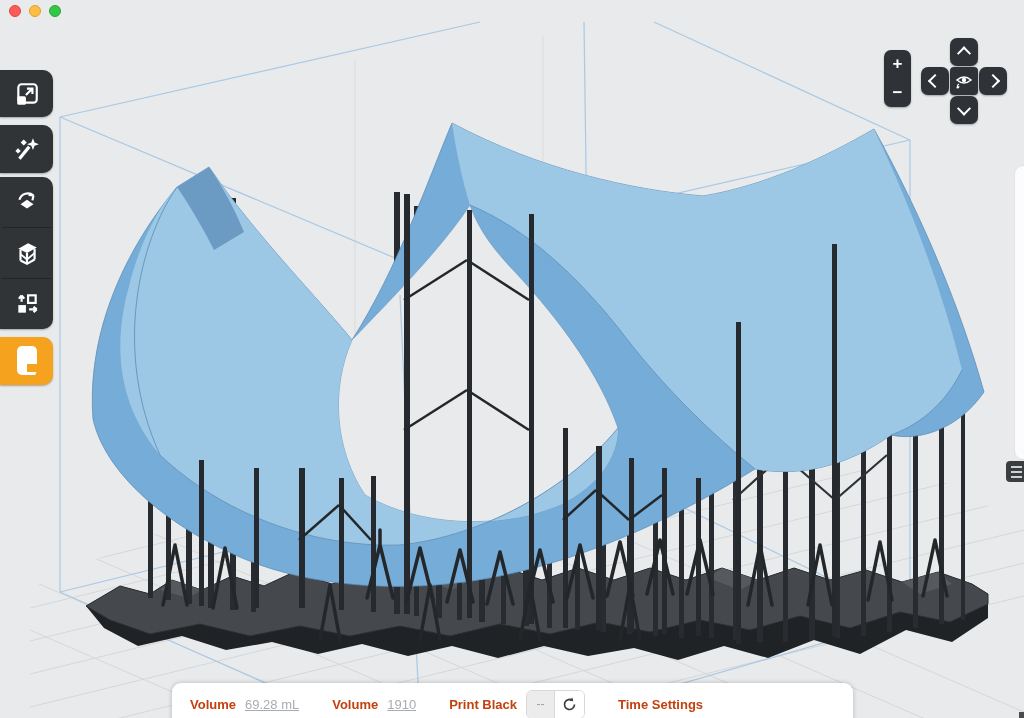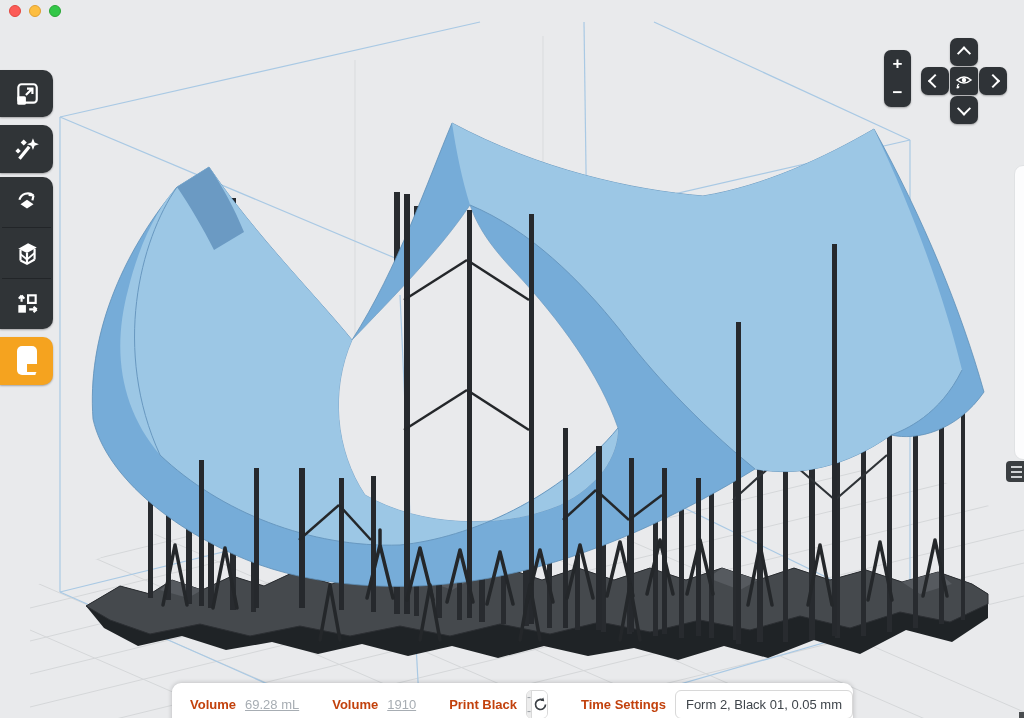--- a/index.html
+++ b/index.html
@@ -356,18 +356,15 @@
     <div id="time-widget">
       <div id="time-value">--</div>
       <div id="time-refresh">
         <svg width="17" height="17" viewBox="0 0 18 18">
           <path d="M14.3,9 a5.3,5.3 0 1 1 -1.9,-4.1" fill="none" stroke="#3a3f44" stroke-width="1.8"></path>
           <path d="M12.0,1.6 L12.9,5.6 L8.9,5.0 Z" fill="#3a3f44"></path>
         </svg>
       </div>
     </div>
     <span class="sb-label">Time Settings</span>
-    <div id="settings-box">
-      <span>Form 2, Black 01, 0.05 mm</span>
-    </div>
   </div>
 
 </div>
 
 </body></html>

